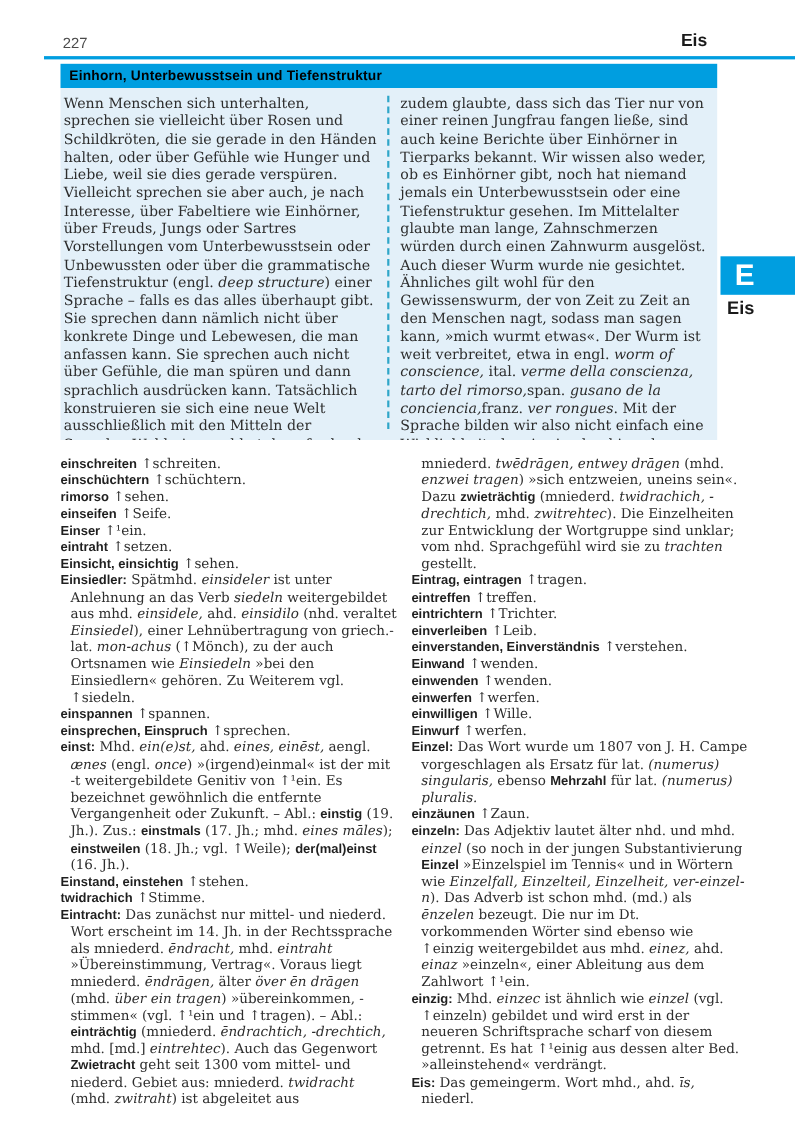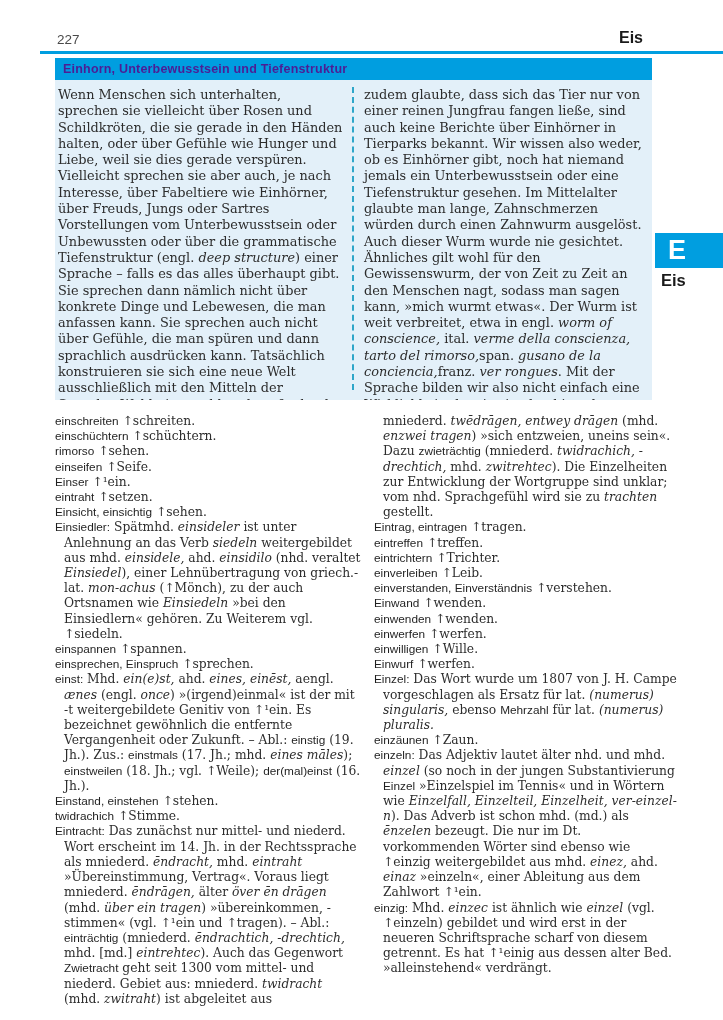--- a/index.html
+++ b/index.html
@@ -16,21 +16,21 @@
   #header-word {
     position:absolute; top:29px; right:80px;
     font-family:"Liberation Sans", sans-serif; font-weight:bold; font-size:16px; color:#1a1a1a;
   }
   #header-rule {
     position:absolute; top:51px; left:40px; right:0; height:3px; background:#009ee0;
   }
   
   #infobox { position:absolute; top:58px; left:55px; width:597px; }
   #infobox-title {
-    background:#009ee0; color:#4c1d95; height:22px; line-height:22px;
+    background:#009ee0; color:#000000; height:22px; line-height:22px;
     font-family:"Liberation Sans", sans-serif; font-weight:bold; font-size:12.5px;
     padding-left:8px; letter-spacing:0.2px;
   }
   #infobox-body {
     background:#e3f0f9; height:320px; overflow:hidden;
     display:flex; padding:7px 6px 10px 3px;
   }
   .box-col {
     width:298px; font-size:12.9px; line-height:16.3px; color:#2c2c2c;
     padding:0 8px 0 0; text-align:left;
@@ -48,21 +48,21 @@
   }
   
   #dict {
     position:absolute; top:414px; left:55px; width:625px; height:600px;
     display:flex; gap:13px; overflow:hidden;
   }
   .dict-col { width:306px; font-size:12.3px; line-height:15.2px; }
   .entry { text-indent:-9px; padding-left:9px; }
   .entry.cont { text-indent:0; }
   .seg-h {
-    font-family:"Liberation Sans", sans-serif; font-weight:normal;
+    font-family:"Liberation Sans", sans-serif; font-weight:bold;
     font-size:11.8px; color:#1f1f1f;
   }
   .seg-i { font-style:italic;text-align:center; }
   .seg-n { }
 </style>
 </head>
 <body>
 
 <div id="page">
 
@@ -107,16 +107,17 @@
         <div class="entry"><span class="seg-h">einverstanden, Einverständnis</span><span class="seg-n"> ↑verstehen.</span></div>
         <div class="entry"><span class="seg-h">Einwand</span><span class="seg-n"> ↑wenden.</span></div>
         <div class="entry"><span class="seg-h">einwenden</span><span class="seg-n"> ↑wenden.</span></div>
         <div class="entry"><span class="seg-h">einwerfen</span><span class="seg-n"> ↑werfen.</span></div>
         <div class="entry"><span class="seg-h">einwilligen</span><span class="seg-n"> ↑Wille.</span></div>
         <div class="entry"><span class="seg-h">Einwurf</span><span class="seg-n"> ↑werfen.</span></div>
         <div class="entry"><span class="seg-h">Einzel:</span><span class="seg-n"> Das Wort wurde um 1807 von J. H. Campe vorgeschlagen als Ersatz für lat. </span><span class="seg-i">(numerus) singularis,</span><span class="seg-n"> ebenso </span><span class="seg-h">Mehrzahl</span><span class="seg-n"> für lat. </span><span class="seg-i">(numerus) pluralis.</span></div>
         <div class="entry"><span class="seg-h">einzäunen</span><span class="seg-n"> ↑Zaun.</span></div>
         <div class="entry"><span class="seg-h">einzeln:</span><span class="seg-n"> Das Adjektiv lautet älter nhd. und mhd. </span><span class="seg-i">einzel</span><span class="seg-n"> (so noch in der jungen Substantivierung </span><span class="seg-h">Einzel</span><span class="seg-n"> »Einzelspiel im Tennis« und in Wörtern wie </span><span class="seg-i">Einzelfall, Einzelteil, Einzelheit, ver-einzel-n</span><span class="seg-n">). Das Adverb ist schon mhd. (md.) als </span><span class="seg-i">ēnzelen</span><span class="seg-n"> bezeugt. Die nur im Dt. vorkommenden Wörter sind ebenso wie ↑einzig weitergebildet aus mhd. </span><span class="seg-i">einez,</span><span class="seg-n"> ahd. </span><span class="seg-i">einaz</span><span class="seg-n"> »einzeln«, einer Ableitung aus dem Zahlwort ↑¹ein.</span></div>
         <div class="entry"><span class="seg-h">einzig:</span><span class="seg-n"> Mhd. </span><span class="seg-i">einzec</span><span class="seg-n"> ist ähnlich wie </span><span class="seg-i">einzel</span><span class="seg-n"> (vgl. ↑einzeln) gebildet und wird erst in der neueren Schriftsprache scharf von diesem getrennt. Es hat ↑¹einig aus dessen alter Bed. »alleinstehend« verdrängt.</span></div>
+        <div class="entry"><span class="seg-h">Eis:</span><span class="seg-n"> Das gemeingerm. Wort mhd., ahd. </span><span class="seg-i">īs,</span><span class="seg-n"> niederl.</span></div>
       </div>
   </div>
 
 </div>
 
 </body></html>

